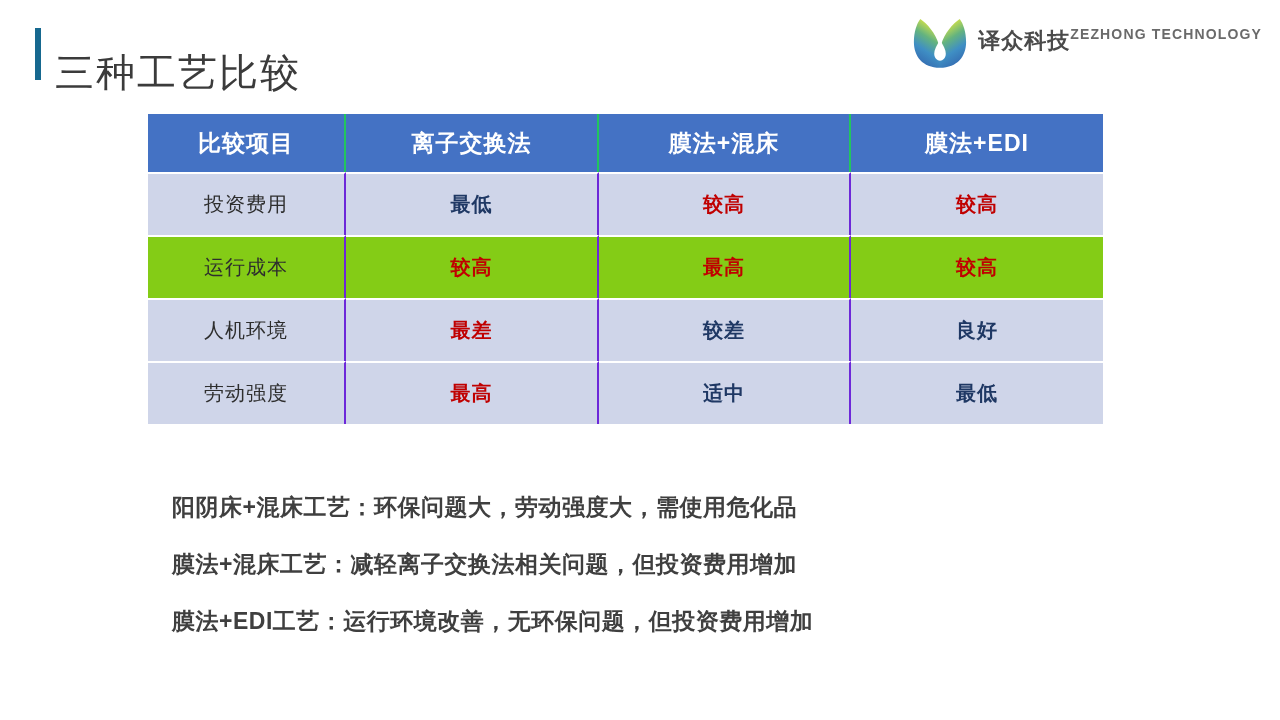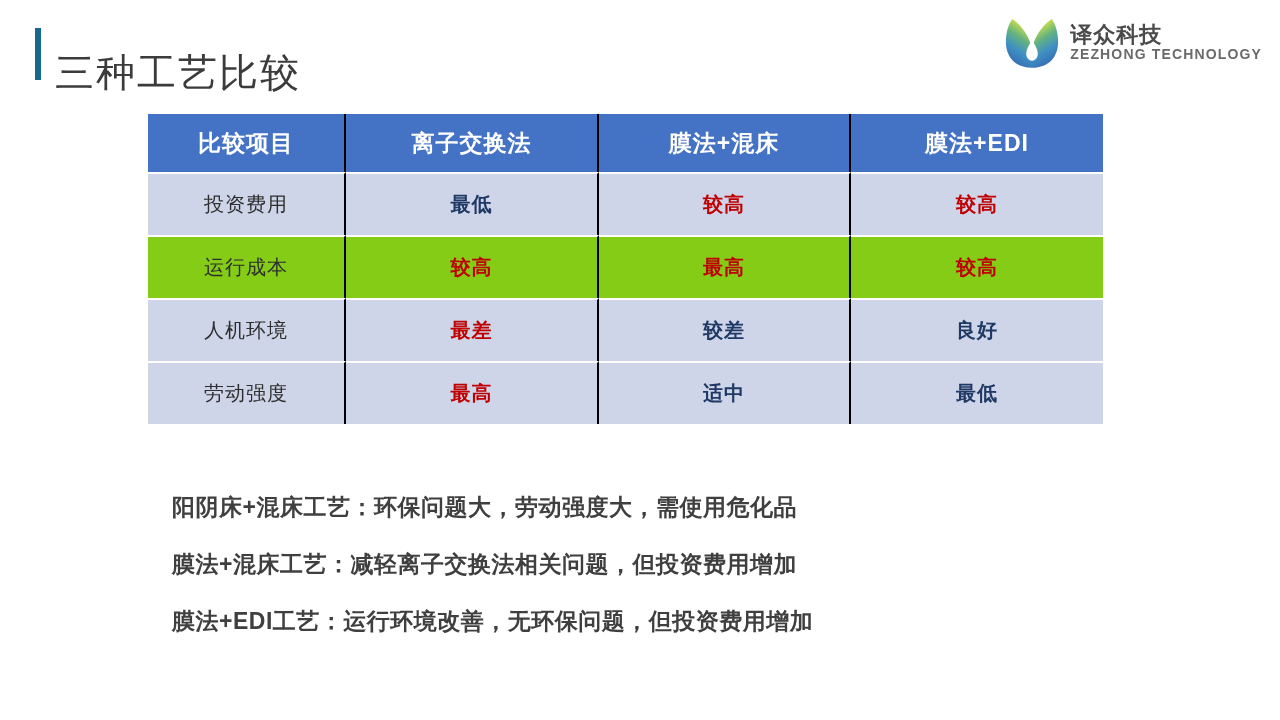--- a/index.html
+++ b/index.html
@@ -41,21 +41,21 @@
   
   #logo {
     position: absolute;
     right: 18px;
     top: 12px;
     display: flex;
     align-items: center;
     gap: 9px;
   }
   #logo-mark { width: 58px; height: 58px; display: block; }
-  #logo-text { display: flex; flex-direction: column; justify-content: center; }
+  #logo-text { display: flex; flex-direction: row; justify-content: center; }
   #logo-name {
     font-size: 22px;
     font-weight: 700;
     color: #4a4a4a;
     letter-spacing: 1px;
     line-height: 26px;
   }
   #logo-sub {
     font-size: 14px;
     font-weight: 700;
@@ -79,32 +79,32 @@
   #compare-table col.c2 { width: 252px; }
   #compare-table col.c3 { width: 252px; }
 
   #compare-table th {
     background: #4472C4;
     color: #ffffff;
     font-size: 23px;
     font-weight: 700;
     height: 56px;
     letter-spacing: 1px;
-    border-right: 2px solid #000000;
+    border-right: 2px solid #22c55e;
     text-align: center;
   }
   #compare-table th:last-child { border-right: none; }
 
   #compare-table td {
     height: 59px;
     text-align: center;
     font-size: 20px;
     font-weight: 700;
     letter-spacing: 1px;
-    border-right: 2px solid #000000;
+    border-right: 2px solid #6d28d9;
     border-top: 2px solid #ffffff;
   }
   #compare-table td:last-child { border-right: none; }
   #compare-table td.label {
     font-weight: 400;
     color: #2e2e2e;
     font-size: 20px;
   }
   #compare-table tr.band td { background: #CFD5E9; }
   #compare-table tr.plain td { background: #84cc16; }

